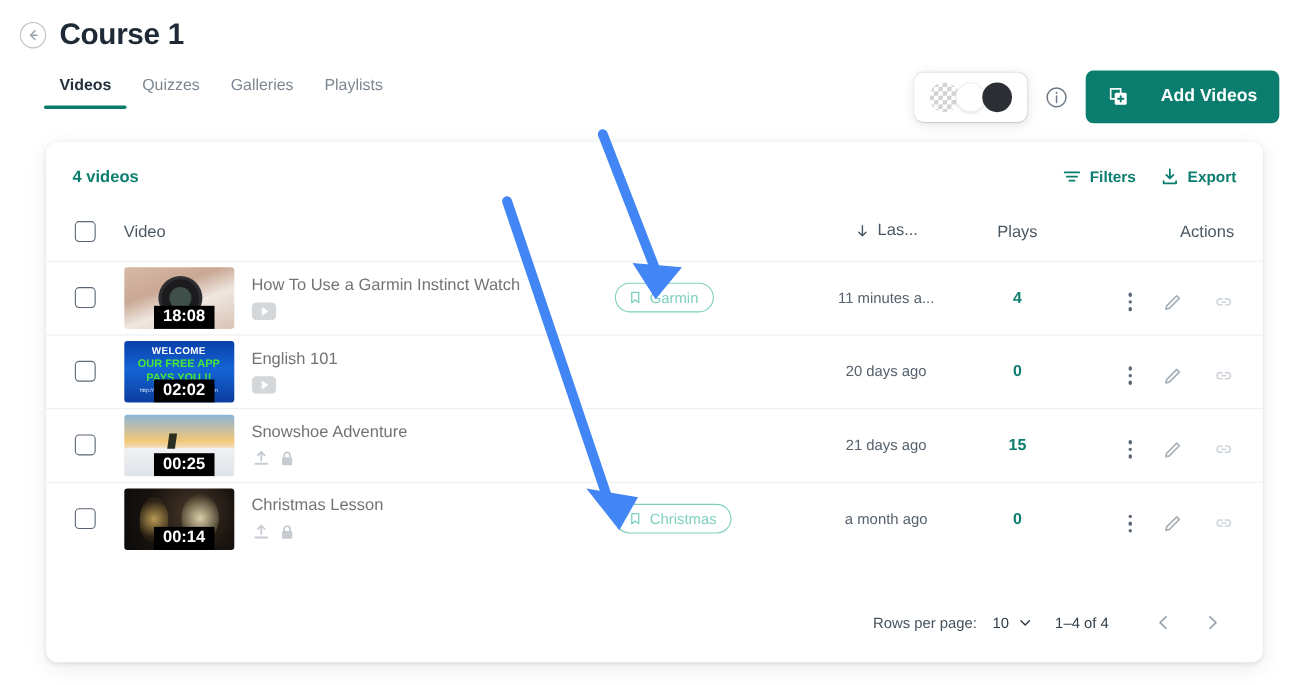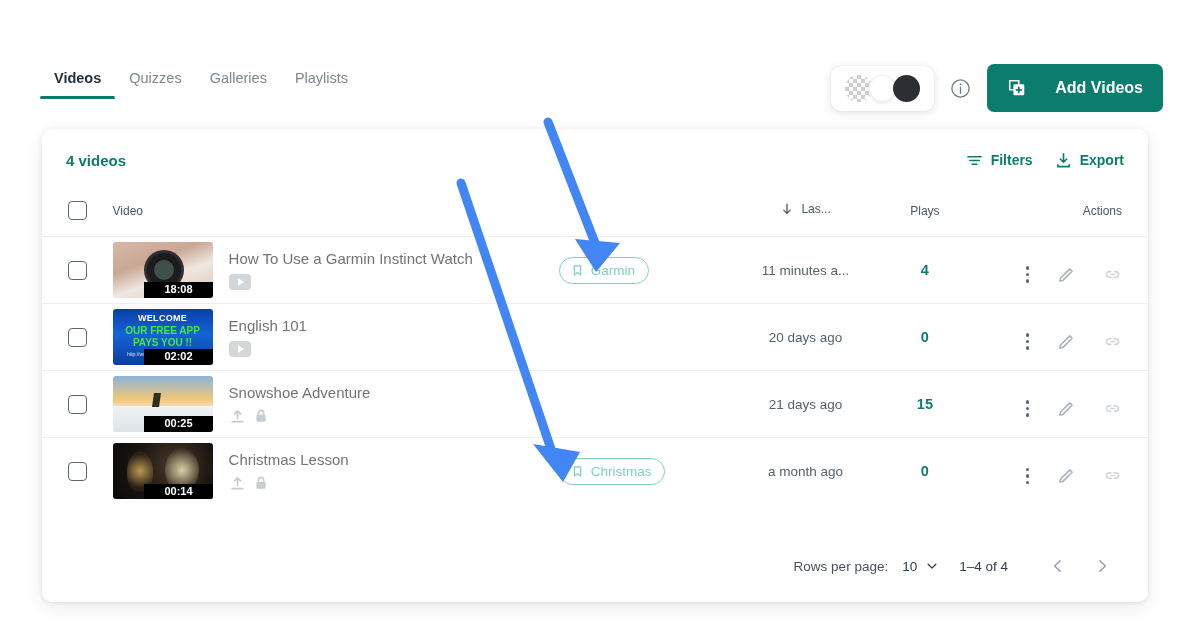--- a/index.html
+++ b/index.html
@@ -68,21 +68,21 @@
   .count-label { font-size: 15px; color: #0b7d6e; font-weight: bold; }
   .card-top-right { margin-left: auto; display: flex; align-items: center; gap: 22px; }
   .link-action {
     display: flex; align-items: center; gap: 8px; color: #0b7d6e;
     font-size: 14px; font-weight: bold; cursor: pointer;
   }
 
   
   table { width: 100%; border-collapse: collapse; table-layout: fixed; }
   th {
-    font-size: 12px; font-weight: normal; color: #4b5763; text-align: left;
+    font-size: 15px; font-weight: normal; color: #4b5763; text-align: left;
     padding: 10px 0 16px 0; vertical-align: middle;
   }
   td { padding: 0; vertical-align: middle; border-top: 1px solid #eceef0; }
   tbody tr { height: 67px; }
   .col-check { width: 68px; padding-left: 26px !important; }
   .col-video { width: 430px; }
   .col-tag  { width: 178px; }
   .col-date { width: 120px; text-align: center !important; }
   .col-plays{ width: 110px; text-align: center !important; }
   .col-act  { width: 160px; text-align: right !important; padding-right: 26px !important; }
@@ -90,22 +90,22 @@
   .chk {
     width: 19px; height: 19px; border: 1.8px solid #5a6673; border-radius: 4px;
     display: block; background: #fff; cursor: pointer;
   }
   .vcell { display: flex; align-items: center; gap: 16px; }
   .thumb {
     width: 100px; height: 56px; border-radius: 3px; position: relative;
     overflow: hidden; flex: none; background: #333;
   }
   .dur {
-    position: absolute; right: 0; bottom: 0; background: #000; color: #fff;
-    font-size: 11px; font-weight: bold; padding: 1px 20px; line-height: 1.25;
+    position: absolute; right: 18px; bottom: 0; background: #000; color: #fff;
+    font-size: 15px; font-weight: bold; padding: 1px 8px; line-height: 1.25;
   }
   .vmeta { display: flex; flex-direction: column; gap: 7px; min-width: 0; }
   .vtitle { font-size: 15px; color: #737373; white-space: nowrap; }
   .vicons { display: flex; align-items: center; gap: 7px; }
   .yt-badge {
     width: 22px; height: 16px; border-radius: 4px; background: #d4d7da;
     display: flex; align-items: center; justify-content: center;
   }
   .yt-badge i {
     width: 0; height: 0; border-left: 6px solid #fff;
@@ -136,20 +136,29 @@
   .chev { padding: 0 14px; color: #9aa4ae; cursor: pointer; display: flex; }
 
   
   .anno { position: absolute; left: 0; top: 0; width: 1181px; height: 623px; pointer-events: none; }
 </style>
 </head>
 <body>
 
 <div id="root">
 
+  <div class="page-head">
+    <div class="back-circle">
+      <svg width="14" height="14" viewBox="0 0 16 16" fill="none" stroke="currentColor" stroke-width="1.6" stroke-linecap="round" stroke-linejoin="round">
+        <path d="M10 3.5 L5.5 8 L10 12.5"></path>
+          <path d="M5.5 8 H12"></path>
+      </svg>
+    </div>
+    <div class="page-title">Course 1</div>
+  </div>
 
   <div class="tabs">
     <div class="tab active">Videos</div>
     <div class="tab">Quizzes</div>
     <div class="tab">Galleries</div>
     <div class="tab">Playlists</div>
   </div>
 
   <div class="top-right">
     <div class="swatch-box">

